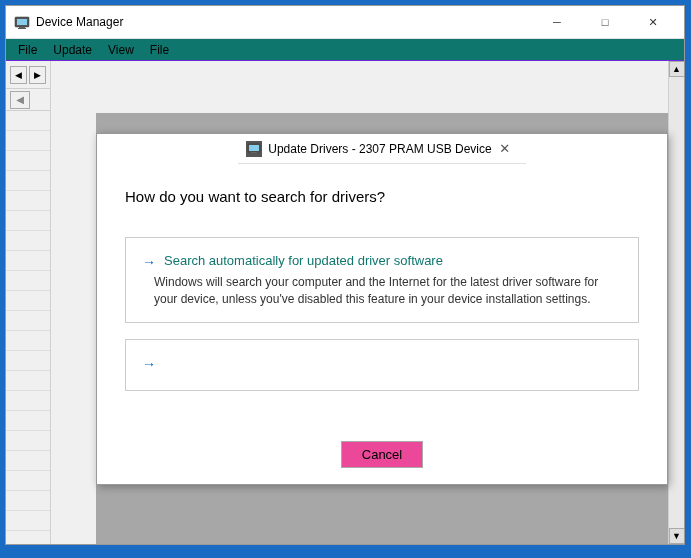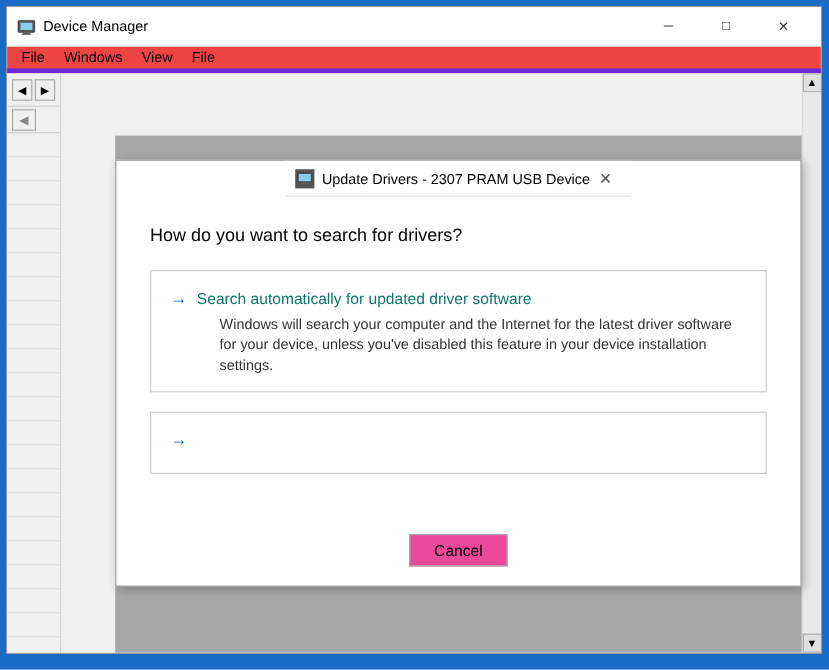--- a/index.html
+++ b/index.html
@@ -68,26 +68,26 @@
       cursor: pointer;
       font-size: 11px;
       display: flex;
       align-items: center;
       justify-content: center;
       color: #333;
     }
 
     .menu-bar {
       height: 22px;
-      background: #ef4444;
+      background: #0f766e;
       display: flex;
       align-items: center;
       padding: 0 4px;
       flex-shrink: 0;
-      border-bottom: 4px solid #6d28d9;
+      border-bottom: 1px solid #6d28d9;
     }
 
     .menu-item {
       padding: 2px 8px;
       cursor: pointer;
       font-size: 12px;
       color: #000;
     }
 
     .main-content {
@@ -202,21 +202,21 @@
       color: #555;
     }
 
     .dialog-body {
       padding: 24px 28px;
     }
 
     .dialog-header {
       font-size: 15px;
       color: #000;
-      margin-bottom: 20px;
+      margin-bottom: 32px;
     }
 
     .option-card {
       border: 1px solid #ccc;
       padding: 14px 16px;
       margin-bottom: 16px;
       cursor: pointer;
       background: #fff;
     }
 
@@ -236,21 +236,21 @@
     .option-link {
       color: #0f766e;
       text-decoration: none;
       font-size: 13px;
       cursor: pointer;
     }
 
     .option-desc {
       font-size: 12px;
       color: #333;
-      margin-left: 41px;
+      margin-left: 12px;
       line-height: 1.4;
     }
 
     .dialog-footer {
       padding: 10px 28px 16px;
       display: flex;
       justify-content: flex-end;
     }
 
     .cancel-btn {
@@ -332,21 +332,21 @@
     <span class="title-bar-text">Device Manager</span>
     <div class="title-bar-controls">
       <button class="title-btn">─</button>
       <button class="title-btn">□</button>
       <button class="title-btn close">✕</button>
     </div>
   </div>
 
   <div class="menu-bar">
     <div class="menu-item">File</div>
-    <div class="menu-item">Windows</div>
+    <div class="menu-item">Update</div>
     <div class="menu-item">View</div>
     <div class="menu-item">File</div>
   </div>
 
   <div class="main-content">
 
     <div class="sidebar">
       <div class="sidebar-toolbar">
         <button class="toolbar-btn">◀</button>
         <button class="toolbar-btn">▶</button>

